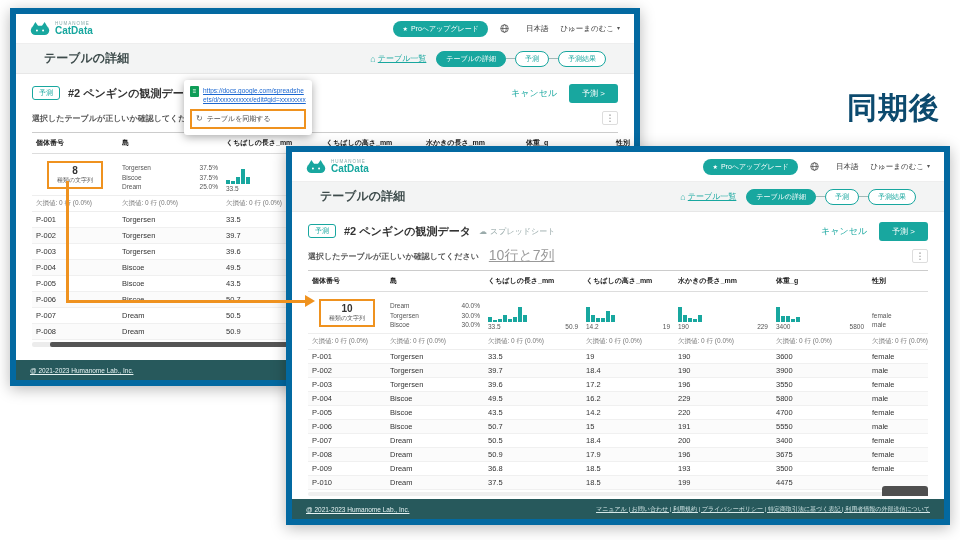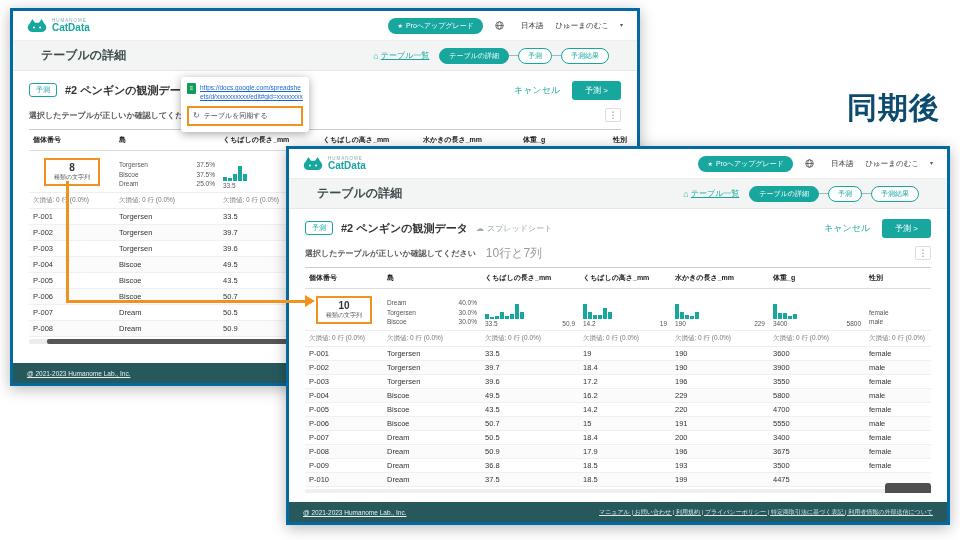--- a/index.html
+++ b/index.html
@@ -1,33 +1,33 @@
 <!DOCTYPE html>
 <html><head>
 <meta charset="utf-8">
 <style>
   * { margin:0; padding:0; box-sizing:border-box; }
   body { background:#fff; font-family:"Liberation Sans", sans-serif; }
   .canvas { position:relative; width:960px; height:540px; background:#fff; overflow:hidden; }
 
   
-  .win { position:absolute; background:#fff; border:3px solid #0369a1; box-shadow:0 3px 14px rgba(0,0,0,.28); }
+  .win { position:absolute; background:#fff; border:6px solid #0369a1; box-shadow:0 3px 14px rgba(0,0,0,.28); }
   .win-before { left:10px; top:8px; width:630px; height:378px; z-index:1; }
   .win-after  { left:286px; top:146px; width:664px; height:379px; z-index:3; }
 
   
   .app-header { height:30px; display:flex; align-items:center; padding:0 14px; border-bottom:1px solid #eee; background:#fff; }
   .logo { display:flex; align-items:center; gap:5px; cursor:pointer; }
   .logo-company { font-size:4.5px; letter-spacing:1px; color:#8aa; }
   .logo-app { font-size:10px; font-weight:bold; color:#18a79f; line-height:1; }
   .header-right { margin-left:auto; display:flex; align-items:center; gap:12px; }
   .upgrade-btn { background:#18a79f; color:#fff; font-size:7px; padding:3px 9px; border-radius:9px; display:flex; align-items:center; gap:3px; cursor:pointer; }
   .upg-icon { font-size:6px; }
   .lang { font-size:7.5px; color:#333; display:flex; align-items:center; gap:17px; cursor:pointer; }
-  .user { font-size:7.5px; color:#333; display:flex; align-items:flex-start; gap:11px; cursor:pointer; }
+  .user { font-size:7.5px; color:#333; display:flex; align-items:flex-start; gap:3px; cursor:pointer; }
   .chev { font-size:6px; color:#555; }
 
   
   .page-titlebar { height:30px; background:#f3f4f4; border-bottom:1px solid #e7e7e7; display:flex; align-items:center; padding:0 28px; }
   .page-title { font-size:12px; font-weight:bold; color:#3d4b4b; }
   .titlebar-right { margin-left:auto; display:flex; align-items:center; gap:10px; }
   .tlist { color:#18a79f; font-size:8px; display:flex; align-items:center; gap:2px; cursor:pointer; }
   .tlist .u { text-decoration:underline; }
   .home-ic { font-size:9px; }
   .steps { display:flex; align-items:center; }
@@ -39,21 +39,21 @@
   .content { padding:8px 16px 0; overflow:hidden; }
   .toolbar-row { display:flex; align-items:center; gap:8px; height:22px; }
   .badge { border:1px solid #18a79f; color:#18a79f; font-size:7px; padding:1px 6px; border-radius:3px; }
   .dstitle { font-size:11px; font-weight:bold; color:#333; white-space:nowrap; }
   .sheets { color:#9aabab; font-size:8px; display:flex; align-items:center; gap:3px; }
   .toolbar-right { margin-left:auto; display:flex; align-items:center; gap:12px; }
   .cancel { color:#18a79f; font-size:9px; cursor:pointer; white-space:nowrap; }
   .predict-btn { background:#18a79f; color:#fff; font-size:8px; padding:4px 13px; border-radius:3px; cursor:pointer; white-space:nowrap; }
   .confirm-row { display:flex; align-items:center; gap:10px; margin-top:6px; height:16px; }
   .confirm { font-size:8px; font-weight:bold; color:#555; white-space:nowrap; }
-  .dims { font-size:12px; color:#999; }
+  .dims { font-size:14px; color:#999;text-decoration:underline; }
   .kebab { margin-left:auto; width:16px; height:14px; border:1px solid #ddd; border-radius:2px; text-align:center; font-size:9px; line-height:12px; color:#666; cursor:pointer; }
 
   
   .table { margin-top:6px; border-top:1px solid #ccc; }
   .thead, .summary-row, .missing-row, .trow { display:flex; }
   .th { font-size:7px; font-weight:bold; color:#222; padding:5px 4px; white-space:nowrap; overflow:hidden; flex:0 0 auto; }
   .thead { border-bottom:1px solid #ddd; }
   .summary-row { border-bottom:1px solid #eee; height:42px; }
   .scell { padding:3px 4px; flex:0 0 auto; overflow:hidden; display:flex; flex-direction:column; justify-content:flex-end; }
   .scell.c0 { align-items:center; justify-content:center; }

